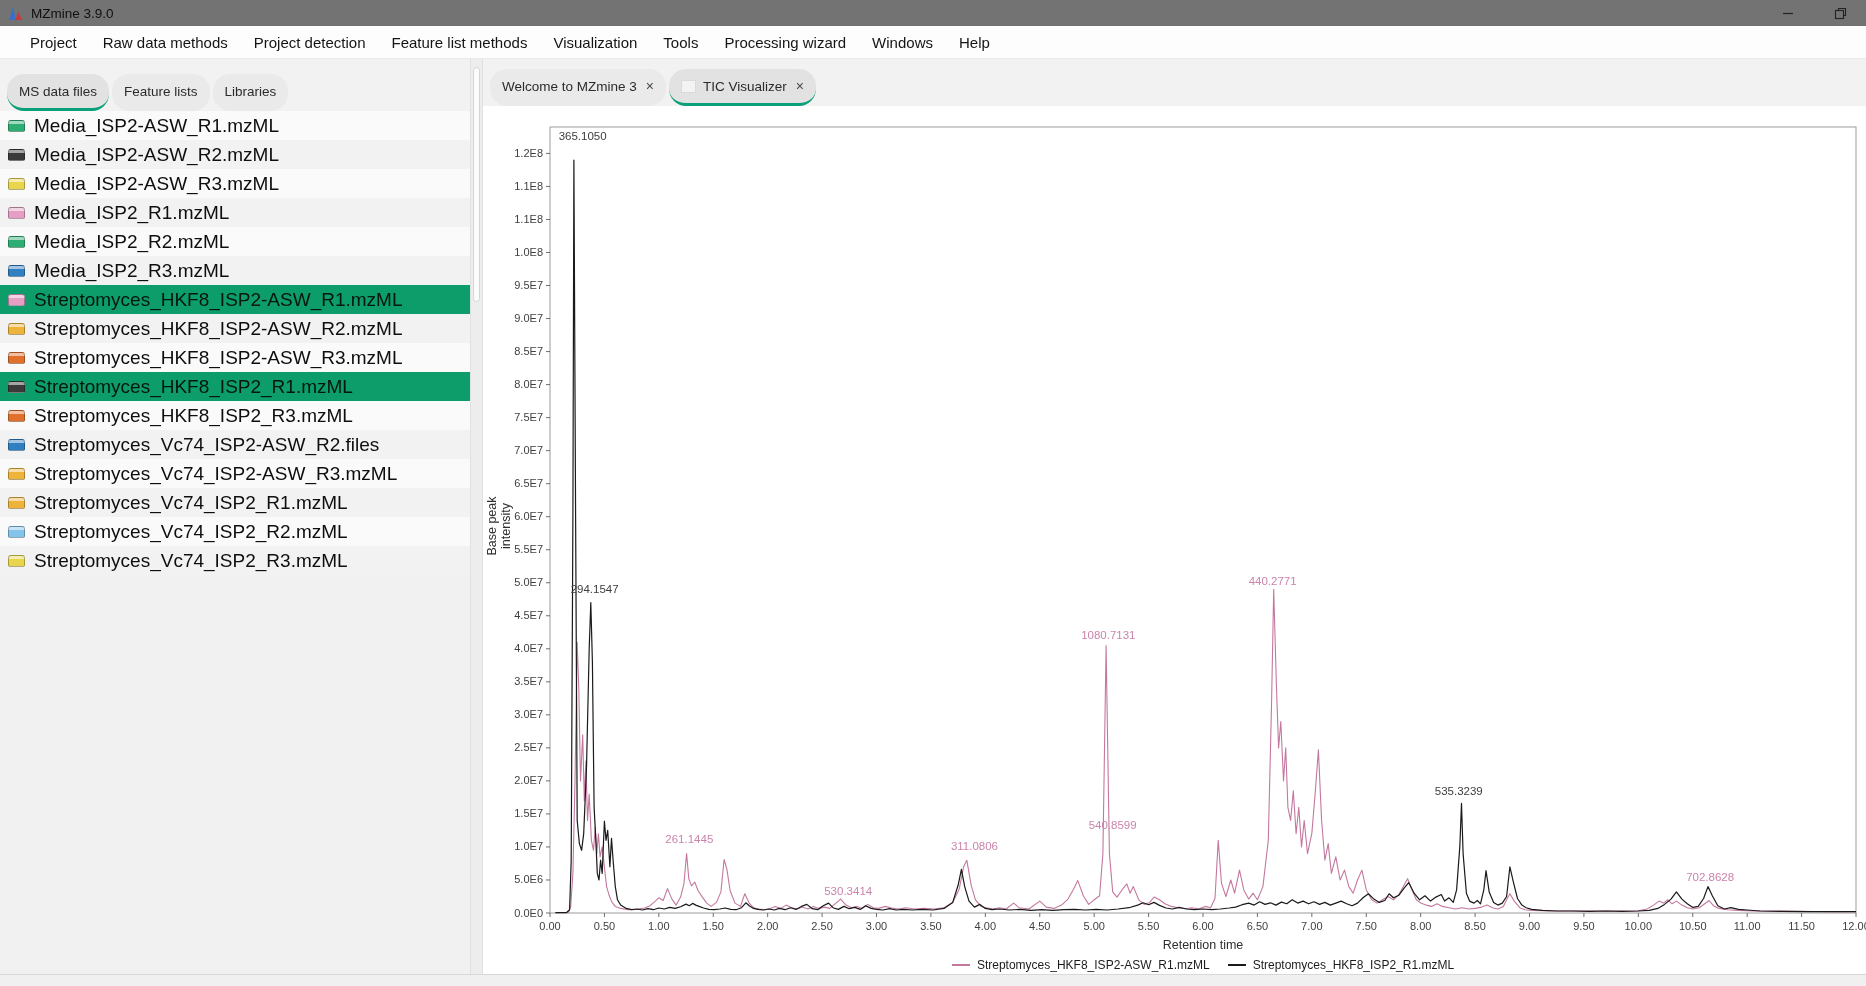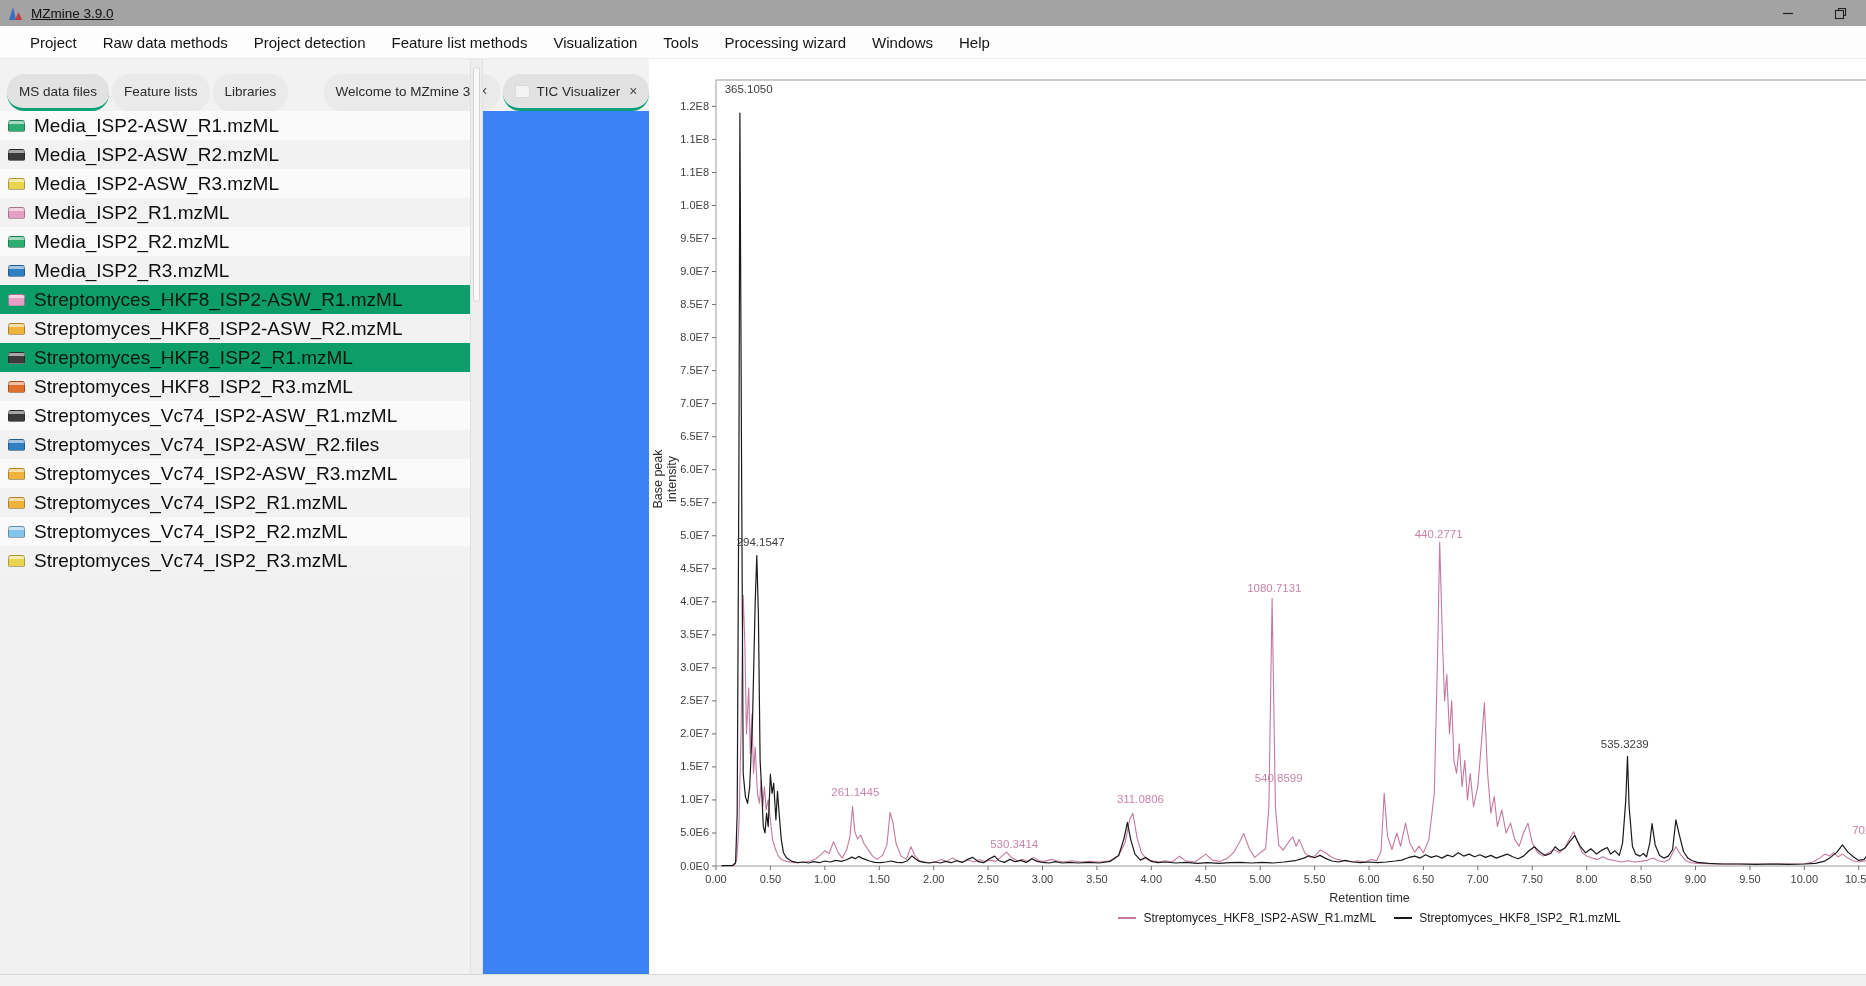--- a/index.html
+++ b/index.html
@@ -3,21 +3,21 @@
 <meta charset="utf-8">
 <style>
   * { box-sizing: border-box; }
   html,body { margin:0; padding:0; }
   body {
     width:1866px; height:986px; overflow:hidden;
     font-family:"Liberation Sans", sans-serif;
     background:#ffffff; color:#111;
   }
   
-  .titlebar { height:26px; display:flex; align-items:center; background:#a3a3a3;text-decoration:underline; }
+  .titlebar { height:26px; display:flex; align-items:center; background:#737373; }
   .app-icon { margin:0 7px 0 8px; display:flex; }
   .window-title { font-size:13.5px; color:#101010; }
   .window-controls { margin-left:auto; display:flex; height:100%; }
   .win-btn { width:52px; height:100%; display:flex; align-items:center; justify-content:center; color:#222; }
   
   .menubar { height:33px; display:flex; align-items:stretch; background:#fdfdfd; border-bottom:1px solid #eaeaea; padding-left:17px; }
   .menu-item { padding:0 13px; font-size:15px; color:#141414; display:flex; align-items:center; }
   
   .content { display:flex; height:915px; }
   .left-panel { width:470px; background:#f1f1f1; display:flex; flex-direction:column; }
@@ -30,21 +30,21 @@
   .file-list { flex:1; background:#f1f1f1; }
   .file-row { height:29px; display:flex; align-items:center; gap:9px; padding-left:8px; font-size:19px; color:#0e0e0e; }
   .file-row:nth-child(odd) { background:#fafafa; }
   .file-row:nth-child(even) { background:#f2f2f2; }
   .file-row.selected { background:#0d9d6b; color:#03170e; }
   .file-icon { width:17px; height:12px; border-radius:3px 3px 2px 2px; border:1px solid rgba(0,0,0,.28); flex:0 0 auto; }
   
   .splitter { width:13px; background:#ededed; border-left:1px solid #e1e1e1; border-right:1px solid #e1e1e1; position:relative; }
   .splitter-thumb { position:absolute; left:2px; top:8px; width:7px; height:235px; background:#fbfbfb; border:1px solid #d5d5d5; border-radius:4px; }
   
-  .main-panel { flex:1; min-width:0; display:flex; background:#3b82f6;justify-content:center; }
+  .main-panel { flex:1; min-width:0; display:flex; flex-direction:column; background:#e5e5e5; }
   .chart-host { flex:1; position:relative; background:#ffffff; }
   .y-axis-title { position:absolute; left:-34px; top:406px; width:100px; text-align:center; font-size:12.5px; color:#2e2e2e; transform:rotate(-90deg); }
   .x-axis-title { position:absolute; left:67px; top:832px; width:1306px; text-align:center; font-size:12.5px; color:#2e2e2e; }
   .legend { position:absolute; left:67px; top:852px; width:1306px; display:flex; justify-content:center; align-items:center; gap:18px; }
   .legend-item { display:flex; align-items:center; gap:7px; font-size:12px; color:#1c1c1c; }
   .legend-dash { width:18px; height:2px; }
   
   .status-bar { height:12px; background:#f0f0f0; border-top:1px solid #d8d8d8; }
 </style>
 </head>
@@ -118,31 +118,31 @@
           <span>Media_ISP2_R3.mzML</span>
         </div>
         <div class="file-row selected">
           <span class="file-icon" style="background: linear-gradient(rgba(255, 255, 255, 0.55) 0px, rgba(255, 255, 255, 0.55) 32%, rgba(255, 255, 255, 0) 32%), rgb(229, 159, 196);"></span>
           <span>Streptomyces_HKF8_ISP2-ASW_R1.mzML</span>
         </div>
         <div class="file-row">
           <span class="file-icon" style="background: linear-gradient(rgba(255, 255, 255, 0.55) 0px, rgba(255, 255, 255, 0.55) 32%, rgba(255, 255, 255, 0) 32%), rgb(238, 179, 59);"></span>
           <span>Streptomyces_HKF8_ISP2-ASW_R2.mzML</span>
         </div>
+        <div class="file-row">
+          <span class="file-icon" style="background: linear-gradient(rgba(255, 255, 255, 0.55) 0px, rgba(255, 255, 255, 0.55) 32%, rgba(255, 255, 255, 0) 32%), rgb(226, 112, 45);"></span>
+          <span>Streptomyces_HKF8_ISP2-ASW_R3.mzML</span>
+        </div>
         <div class="file-row selected">
           <span class="file-icon" style="background: linear-gradient(rgba(255, 255, 255, 0.55) 0px, rgba(255, 255, 255, 0.55) 32%, rgba(255, 255, 255, 0) 32%), rgb(58, 58, 58);"></span>
           <span>Streptomyces_HKF8_ISP2_R1.mzML</span>
         </div>
         <div class="file-row">
           <span class="file-icon" style="background: linear-gradient(rgba(255, 255, 255, 0.55) 0px, rgba(255, 255, 255, 0.55) 32%, rgba(255, 255, 255, 0) 32%), rgb(226, 112, 45);"></span>
           <span>Streptomyces_HKF8_ISP2_R3.mzML</span>
-        </div>
-        <div class="file-row">
-          <span class="file-icon" style="background: linear-gradient(rgba(255, 255, 255, 0.55) 0px, rgba(255, 255, 255, 0.55) 32%, rgba(255, 255, 255, 0) 32%), rgb(58, 58, 58);"></span>
-          <span>Streptomyces_Vc74_ISP2-ASW_R1.mzML</span>
         </div>
         <div class="file-row">
           <span class="file-icon" style="background: linear-gradient(rgba(255, 255, 255, 0.55) 0px, rgba(255, 255, 255, 0.55) 32%, rgba(255, 255, 255, 0) 32%), rgb(47, 127, 193);"></span>
           <span>Streptomyces_Vc74_ISP2-ASW_R2.files</span>
         </div>
         <div class="file-row">
           <span class="file-icon" style="background: linear-gradient(rgba(255, 255, 255, 0.55) 0px, rgba(255, 255, 255, 0.55) 32%, rgba(255, 255, 255, 0) 32%), rgb(238, 179, 59);"></span>
           <span>Streptomyces_Vc74_ISP2-ASW_R3.mzML</span>
         </div>
         <div class="file-row">

